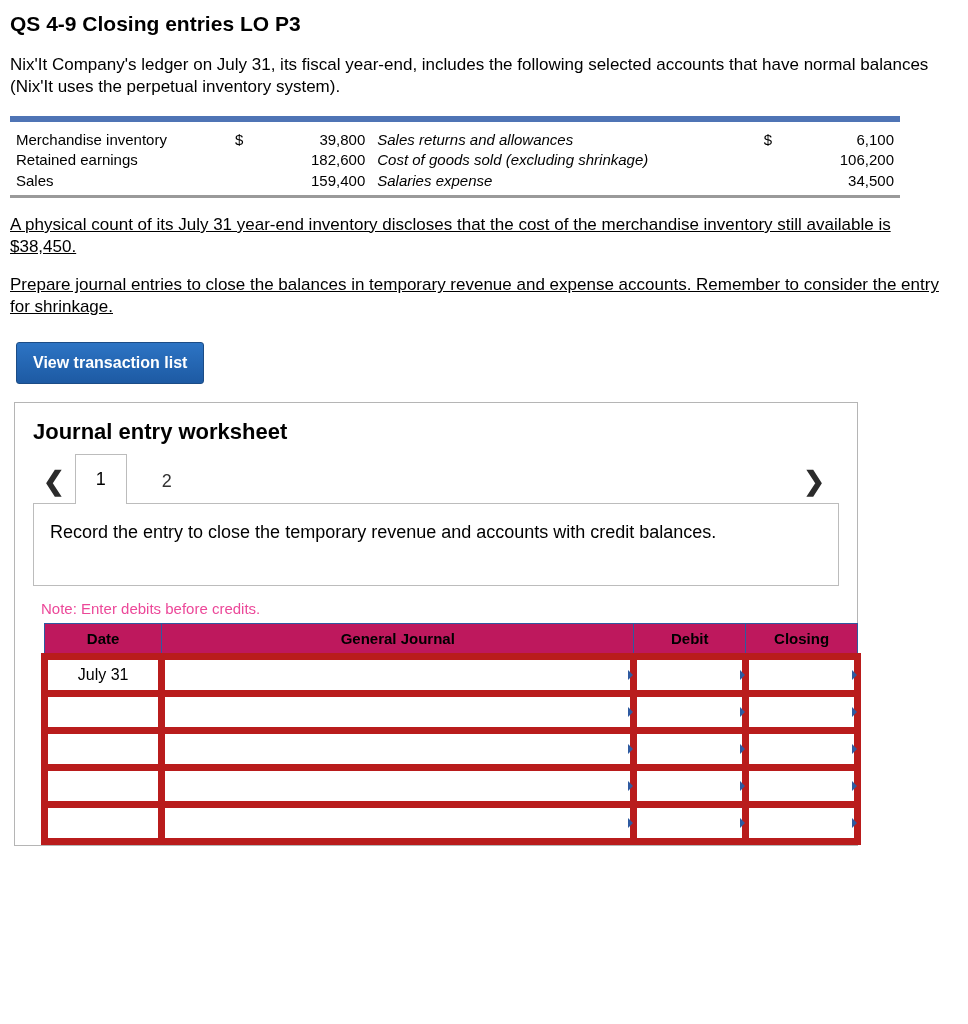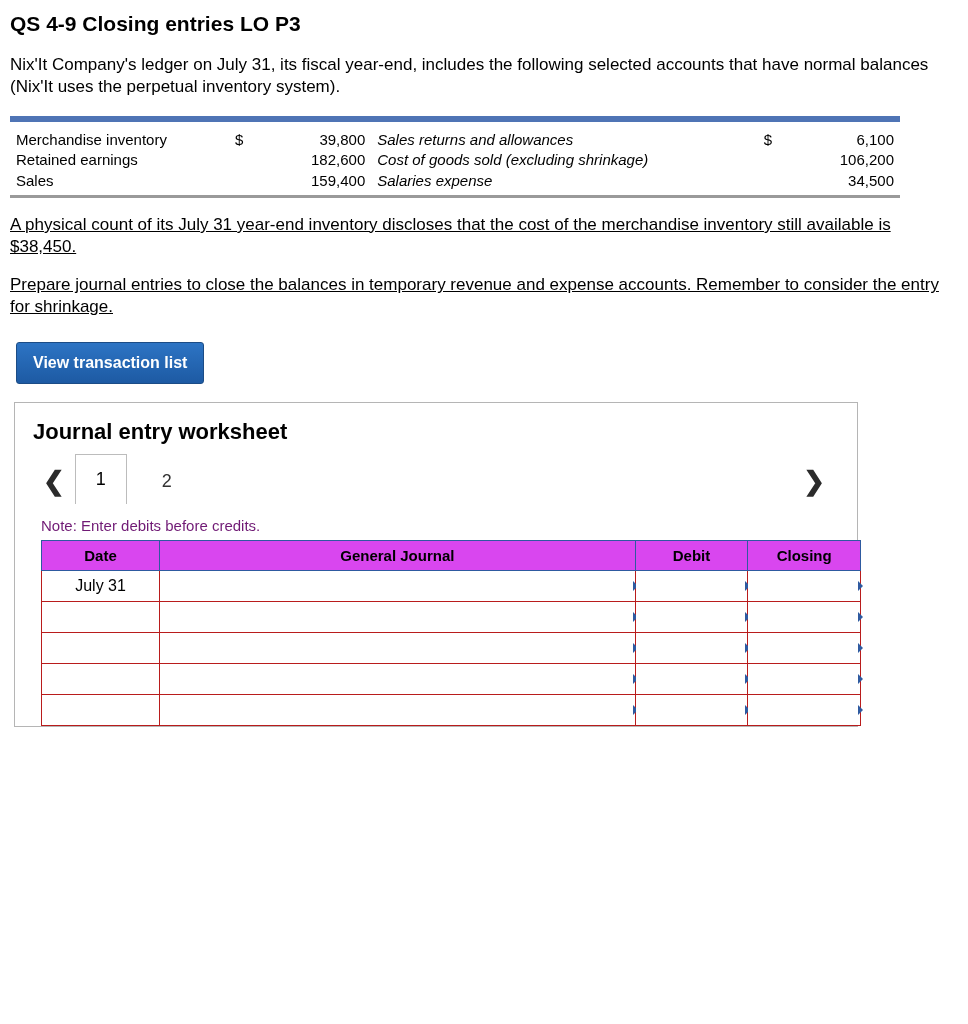--- a/index.html
+++ b/index.html
@@ -139,41 +139,41 @@
   .tab-content {
     border: 1px solid #bcbcbc;
     background: #fff;
     padding: 16px 16px 40px 16px;
     font-size: 18px;
     font-family: Verdana, Arial, sans-serif;
     line-height: 1.35;
     margin-top: 0;
   }
   .note {
-    color: #701a75;
+    color: #ec4899;
     font-size: 15px;
     margin: 14px 0 6px 8px;
     font-family: Verdana, Arial, sans-serif;
   }
   .journal-table {
     width: 820px;
     margin-left: 8px;
     border-collapse: collapse;
     font-size: 16px;
   }
   .journal-table th {
-    background: #d946ef;
+    background: #be185d;
     border: 1px solid #2e5aa0;
     padding: 6px 4px;
     font-family: Verdana, Arial, sans-serif;
     font-weight: bold;
     font-size: 15px;
   }
   .journal-table td {
-    border: 1px solid #b91c1c;
+    border: 7px solid #b91c1c;
     padding: 3px 6px;
     height: 24px;
     background: #fff;
     position: relative;
   }
   .journal-table td.handle::after {
     content: "";
     position: absolute;
     right: -3px;
     top: 50%;
@@ -237,20 +237,23 @@
 <div class="worksheet-panel">
   <div class="ws-title">Journal entry worksheet</div>
 
   <div class="tab-row">
     <div class="chev">❮</div>
     <div class="tab active">1</div>
     <div class="tab inactive">2</div>
     <div class="chev chev-right">❯</div>
   </div>
 
+  <div class="tab-content">
+    <span>Record the entry to close the temporary revenue and accounts with credit balances.</span>
+  </div>
 
   <div class="note">Note: Enter debits before credits.</div>
 
   <table class="journal-table">
     <tbody>
         <tr>
       <th class="date-col">Date</th>
       <th class="gen-col">General Journal</th>
       <th class="deb-col">Debit</th>
       <th class="cred-col">Closing</th>

